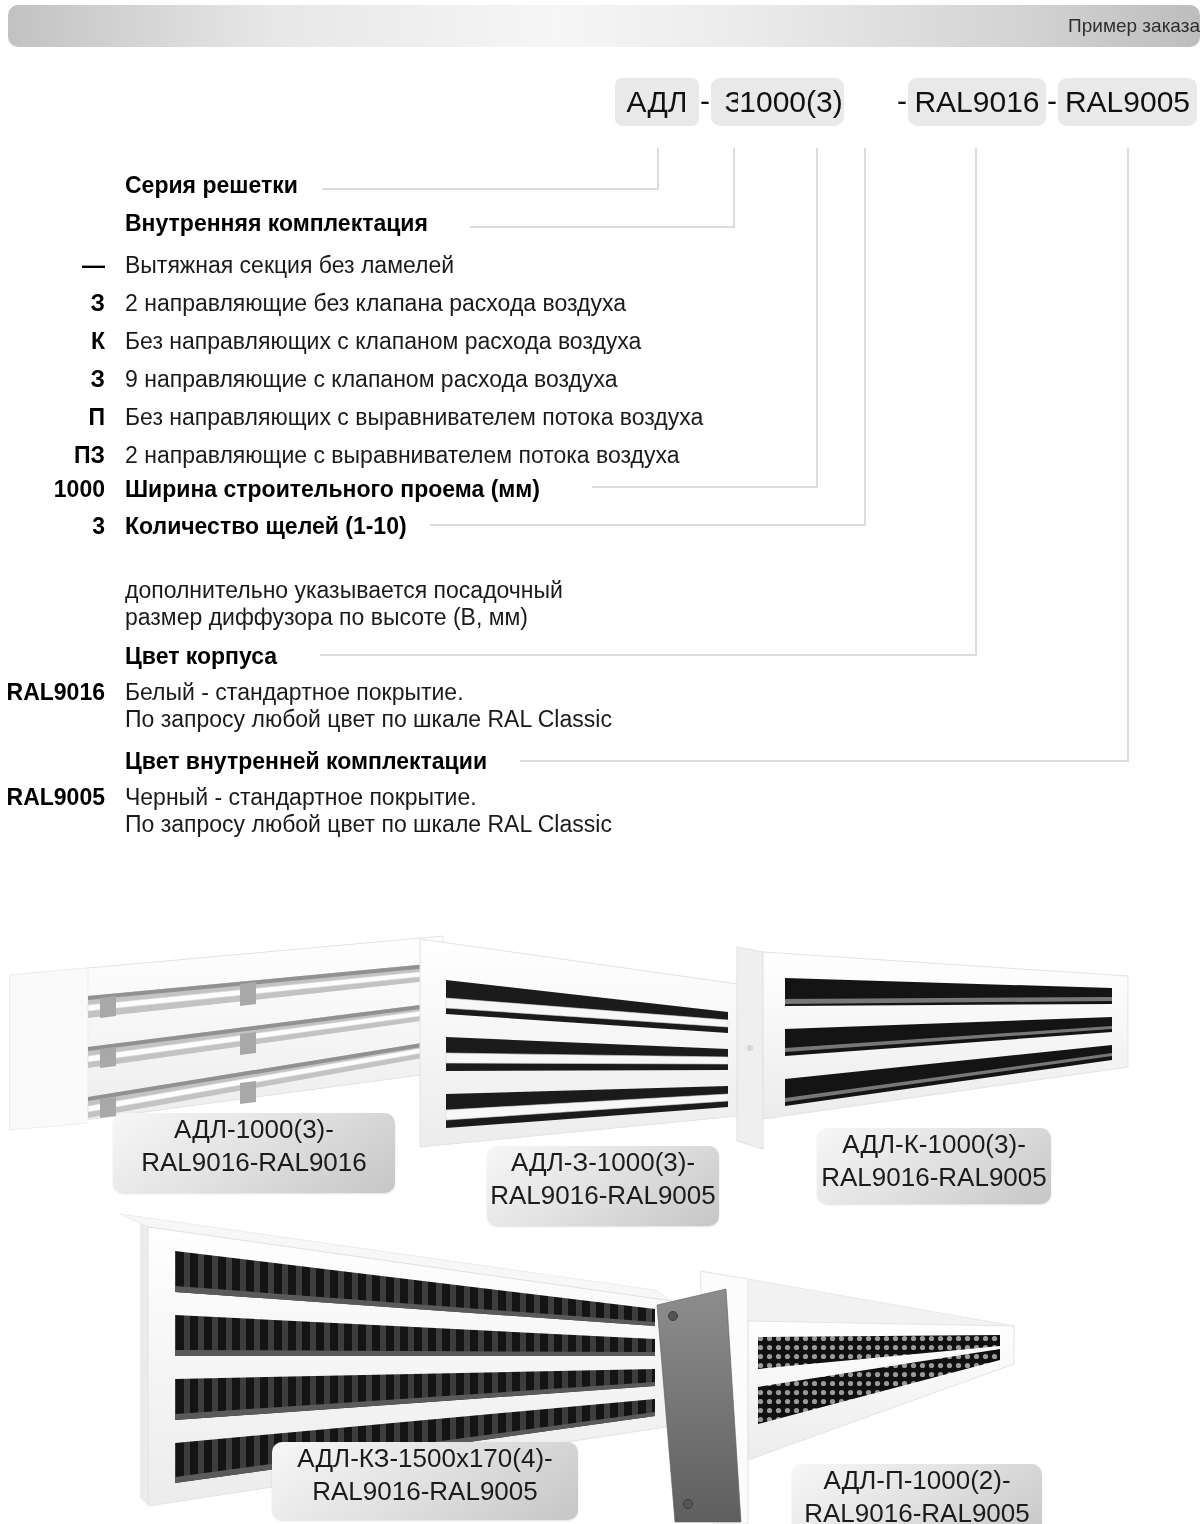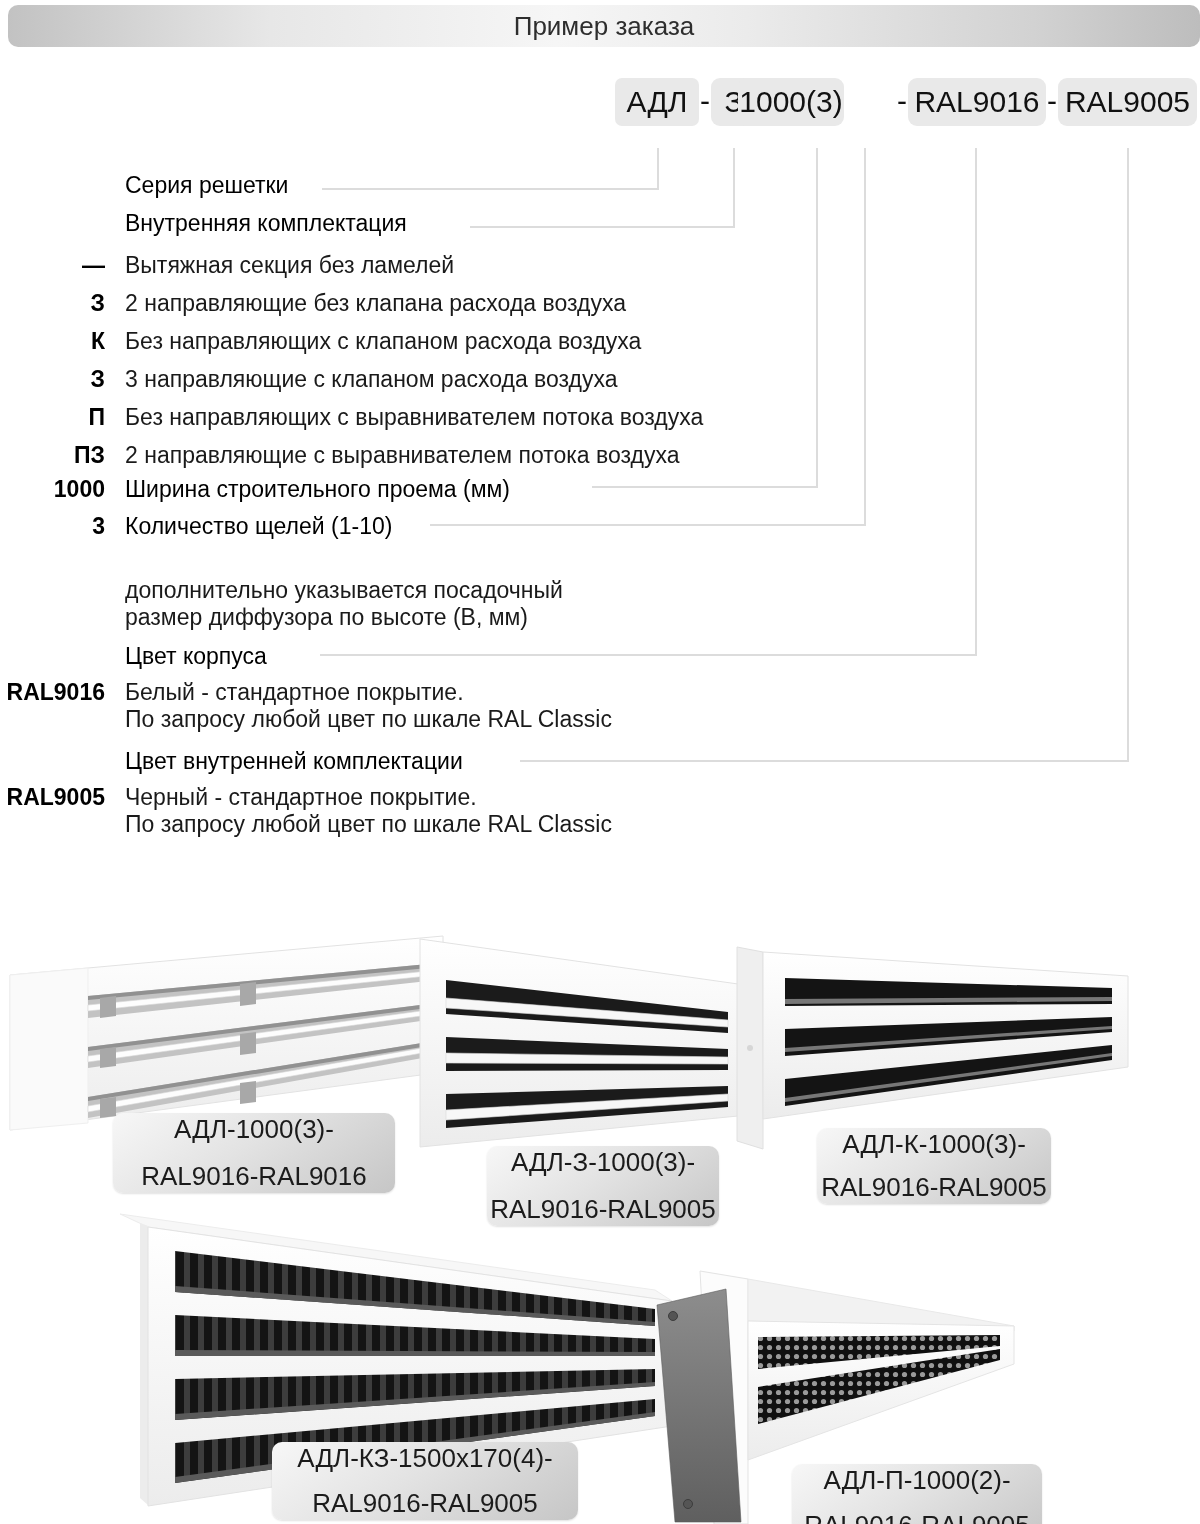--- a/index.html
+++ b/index.html
@@ -6,43 +6,43 @@
   html,body { width:1200px; height:1524px; }
   body {
     position:relative; width:1200px; height:1524px; overflow:hidden;
     background:#ffffff; font-family:"Liberation Sans", sans-serif; color:#1a1a1a;
   }
   
   .header-bar {
     position:absolute; left:8px; top:5px; width:1192px; height:42px;
     border-radius:10px;
     background:linear-gradient(90deg,#c2c2c2 0%,#e7e7e7 22%,#f6f6f6 46%,#ebebeb 62%,#d2d2d2 86%,#bdbdbd 100%);
-    text-align:center; line-height:42px; font-size:26px; color:#2e2e2e;
+    text-align:right; line-height:42px; font-size:19px; color:#2e2e2e;
   }
   
   .chip {
     position:absolute; top:78px; height:48px; line-height:48px;
     background:#e9e9e9; border-radius:9px; text-align:center;
     font-size:30px; color:#111;
   }
   .dash {
     position:absolute; top:78px; height:48px; line-height:46px;
     text-align:center; font-size:30px; color:#111;
   }
   
   .vline { position:absolute; width:2px; background:#dcdcdc; }
   .hline { position:absolute; height:2px; background:#dcdcdc; }
   
   .lrow { position:absolute; left:0; width:790px; display:flex; line-height:28px; font-size:23px; }
   .lcode { flex:0 0 115px; width:115px; padding-right:10px; text-align:right; font-weight:bold; color:#000; }
   .ltext { padding-left:10px; }
-  .bold { font-weight:normal; color:#000; }
+  .bold { font-weight:bold; color:#000; }
   
   .badge {
-    position:absolute; display:flex; flex-direction:column; justify-content:space-between;
+    position:absolute; display:flex; flex-direction:column; justify-content:flex-start;
     border-radius:10px; text-align:center;
     background:linear-gradient(145deg,#f7f7f7 0%,#e3e3e3 45%,#c6c6c6 100%);
     font-size:26px; line-height:33px; color:#1b1b1b;
     box-shadow:0 1px 2px rgba(0,0,0,0.12);
   }
   .products-svg { position:absolute; left:0; top:920px; width:1200px; height:604px; }
 </style>
 </head>
 <body>
 
@@ -92,21 +92,21 @@
   <div class="lrow" style="top:289px">
     <span class="lcode">З</span>
     <span class="ltext">2 направляющие без клапана расхода воздуха</span>
   </div>
   <div class="lrow" style="top:327px">
     <span class="lcode">К</span>
     <span class="ltext">Без направляющих с клапаном расхода воздуха</span>
   </div>
   <div class="lrow" style="top:365px">
     <span class="lcode">З</span>
-    <span class="ltext">3 направляющие с клапаном расхода воздуха</span>
+    <span class="ltext">9 направляющие с клапаном расхода воздуха</span>
   </div>
   <div class="lrow" style="top:403px">
     <span class="lcode">П</span>
     <span class="ltext">Без направляющих с выравнивателем потока воздуха</span>
   </div>
   <div class="lrow" style="top:441px">
     <span class="lcode">ПЗ</span>
     <span class="ltext">2 направляющие с выравнивателем потока воздуха</span>
   </div>
 

